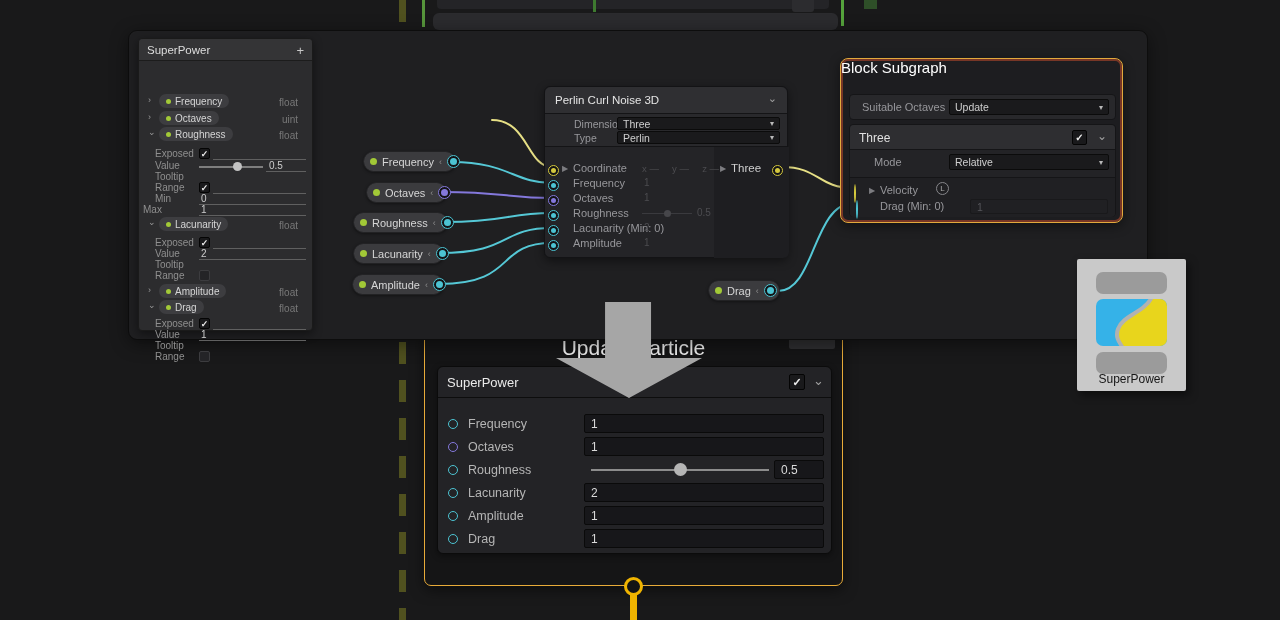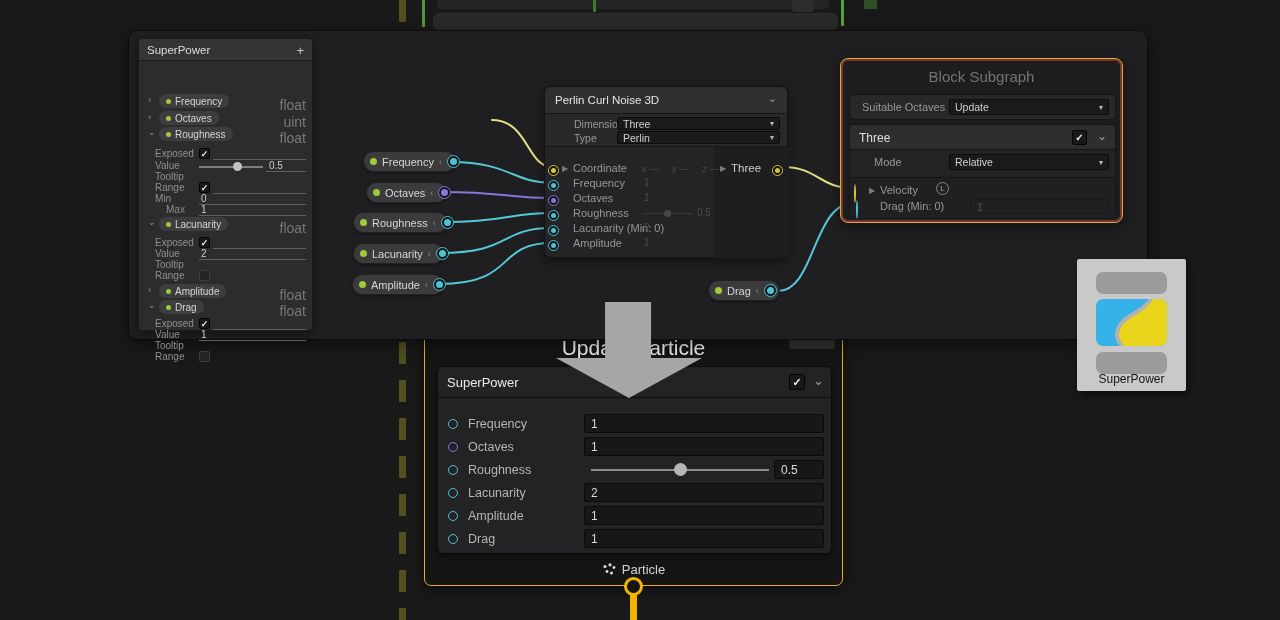--- a/index.html
+++ b/index.html
@@ -28,21 +28,21 @@
   .pill .col{color:#8d8d8d;font-size:9px}
   .chev{color:#a0a0a0;font-size:9px}
   
   .bb-pill{display:inline-flex;align-items:center;gap:4px;background:#3d3d40;border-radius:8px;height:14px;padding:0 7px}
   .bb-pill .dot{width:5px;height:5px;border-radius:50%;background:#a2c937}
   .bb-pill span{color:#d5d5d5;font-size:10px;white-space:nowrap}
   .bb-row{position:absolute;left:0;width:175px;height:16px}
   .bb-sub{position:absolute;color:#8f8f8f;font-size:10px}
   .bb-line{position:absolute;border-bottom:1px solid #606060;height:1px}
   .bb-cb{position:absolute;width:11px;height:11px;font-size:9px}
-  .bb-type{position:absolute;right:8px;color:#787878;font-size:14px}
+  .bb-type{position:absolute;right:16px;color:#787878;font-size:10px}
   .bb-chev{position:absolute;left:9px;color:#9a9a9a;font-size:9px}
   
   .nrow{position:absolute;display:flex;align-items:center;height:15px}
   .nlab{color:#97979b;font-size:11px;white-space:nowrap}
   .tri{color:#7c7c80;font-size:8px}
 </style>
 </head>
 <body>
 
 <div id="stage">
@@ -97,30 +97,20 @@
         <div class="abs nlab" style="left:30px;top:4px;font-size:12.5px;color:#b5b5b5">Amplitude</div>
         <div class="abs fld" style="left:146px;top:1px;width:240px;height:19px">1</div>
       </div>
       <div class="abs" style="left:0;top:161px;width:100%;height:23px">
         <div class="abs ring" style="--pc:#4cc3d2;left:10px;top:6px"></div>
         <div class="abs nlab" style="left:30px;top:4px;font-size:12.5px;color:#b5b5b5">Drag</div>
         <div class="abs fld" style="left:146px;top:1px;width:240px;height:19px">1</div>
       </div>
     </div>
 
-    <div class="abs" style="left:0;top:226px;width:100%;height:22px;display:flex;align-items:center;justify-content:center;gap:6px">
-      <svg width="14" height="13" viewBox="0 0 14 13">
-        <circle cx="3" cy="3.5" r="1.6" fill="#dcdcdc"></circle>
-          <circle cx="8" cy="1.8" r="1.6" fill="#dcdcdc"></circle>
-        <circle cx="12" cy="4.5" r="1.4" fill="#dcdcdc"></circle>
-          <circle cx="5" cy="8.5" r="1.4" fill="#dcdcdc"></circle>
-        <circle cx="9.5" cy="10" r="1.5" fill="#dcdcdc"></circle>
-      </svg>
-      <span style="color:#d2d2d2;font-size:13px">Particle</span>
-    </div>
   </div>
 
   <div class="abs" style="left:630px;top:586px;width:7px;height:34px;background:#f0b400;z-index:4"></div>
   <div class="abs" style="left:624px;top:577px;width:19px;height:19px;border-radius:50%;background:#141414;
               border:3.5px solid #f0b400;z-index:5"></div>
 
   <div class="abs panel" style="left:128px;top:30px;width:1020px;height:310px;z-index:6">
 
     <svg class="abs" style="left:0;top:0;z-index:1" width="1020" height="310" viewBox="128 30 1020 310">
       <g fill="none" stroke-width="2" stroke-linecap="round">
@@ -176,21 +166,21 @@
       <span class="abs" style="left:94px;top:123px;width:9px;height:9px;border-radius:50%;background:#c2c2c2"></span>
       <span class="bb-sub" style="left:130px;top:121px;color:#cccccc">0.5</span>
       <span class="bb-line" style="left:127px;top:131px;width:40px"></span>
       <span class="bb-sub" style="left:16px;top:132px">Tooltip</span>
       <span class="bb-sub" style="left:16px;top:143px">Range</span>
       <span class="bb-cb cb abs" style="left:60px;top:143px">✓</span>
       <span class="bb-line" style="left:74px;top:153px;width:93px"></span>
       <span class="bb-sub" style="left:16px;top:154px">Min</span>
       <span class="bb-sub" style="left:62px;top:154px;color:#cccccc">0</span>
       <span class="bb-line" style="left:60px;top:164px;width:107px"></span>
-      <span class="bb-sub" style="left:27px;top:165px">Max</span>
+      <span class="bb-sub" style="left:4px;top:165px">Max</span>
       <span class="bb-sub" style="left:62px;top:165px;color:#cccccc">1</span>
       <span class="bb-line" style="left:60px;top:175px;width:107px"></span>
 
       <div class="bb-row" style="top:178px">
         <span class="bb-chev" style="top:0">⌄</span>
         <span class="bb-pill abs" style="left:20px;top:0">
           <span class="dot"></span>
           <span>Lacunarity</span>
           </span>
         <span class="bb-type" style="top:3px">float</span>
@@ -327,21 +317,21 @@
 
       <div class="nrow" style="left:169px;top:74px;width:75px">
         <span class="tri abs" style="left:6px;top:3px">▶</span>
         <span class="abs" style="left:17px;top:1px;color:#cfcfcf;font-size:11.5px">Three</span>
         <span class="port abs" style="--pc:#d4c83e;left:58px;top:2px"></span>
       </div>
     </div>
 
     <div class="abs" style="left:711px;top:27px;width:283px;height:165px;background:#1d1d20;border:1.5px solid #e2a93c;
                 border-radius:8px;z-index:2;box-shadow:inset 0 0 0 2px rgba(193,74,43,.55), 0 3px 12px rgba(0,0,0,.45)">
-      <div style="width:100%;text-align:center;color:#737373;font-size:15px;padding-top:9px">Block Subgraph</div>
+      <div style="width:100%;text-align:left;color:#ffffff;font-size:15px;">Block Subgraph</div>
 
       <div class="abs" style="left:8px;top:35px;width:267px;height:26px;background:#28282b;border:1px solid #151517;border-radius:4px">
         <span class="abs nlab" style="left:12px;top:6px;font-size:11px">Suitable Octaves</span>
         <div class="dd abs" style="left:99px;top:4px;width:160px;height:16px">
           <span class="lbl">Update</span>
           <span class="ar">▾</span>
         </div>
       </div>
 
       <div class="abs" style="left:8px;top:65px;width:267px;height:93px;background:#232326;border:1px solid #151517;border-radius:4px">

